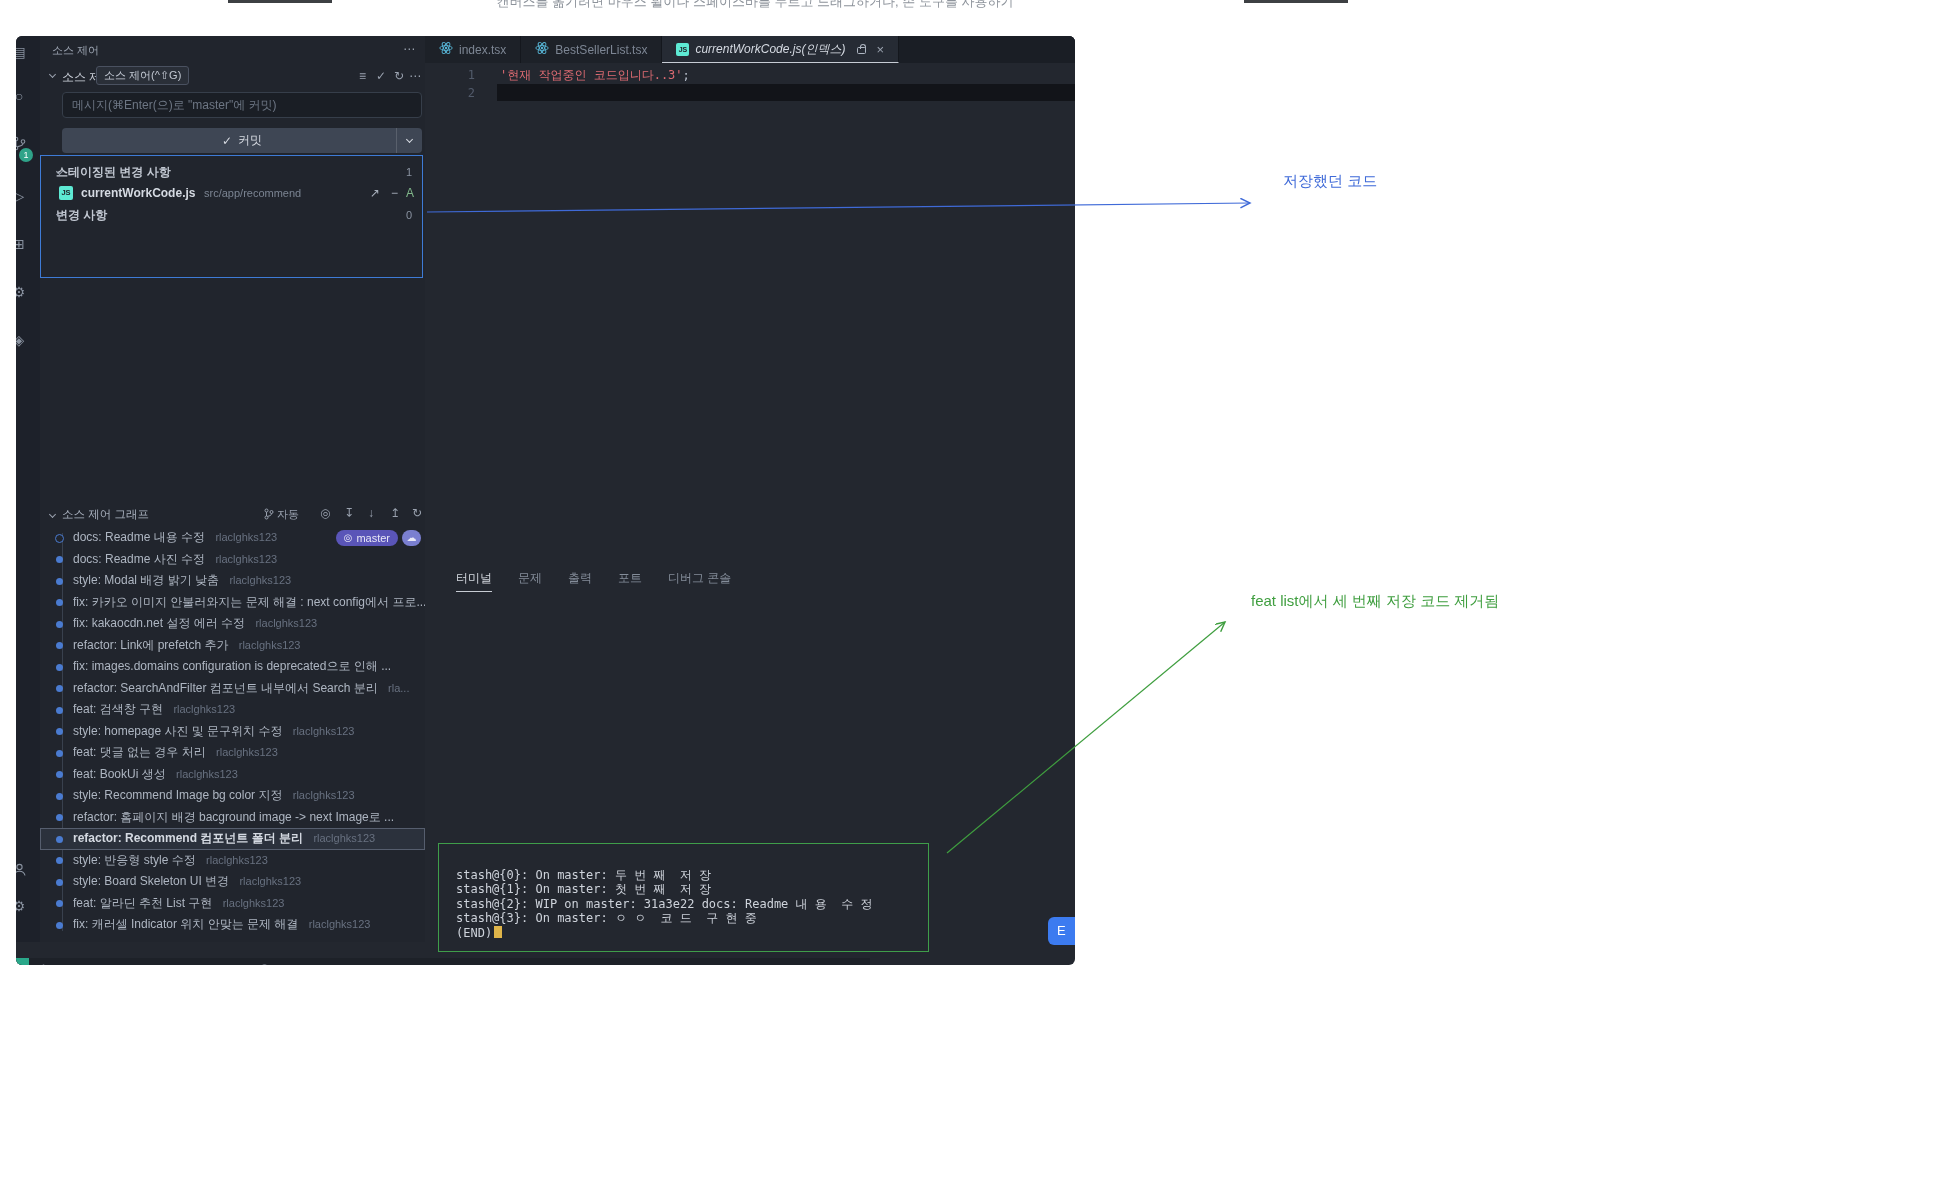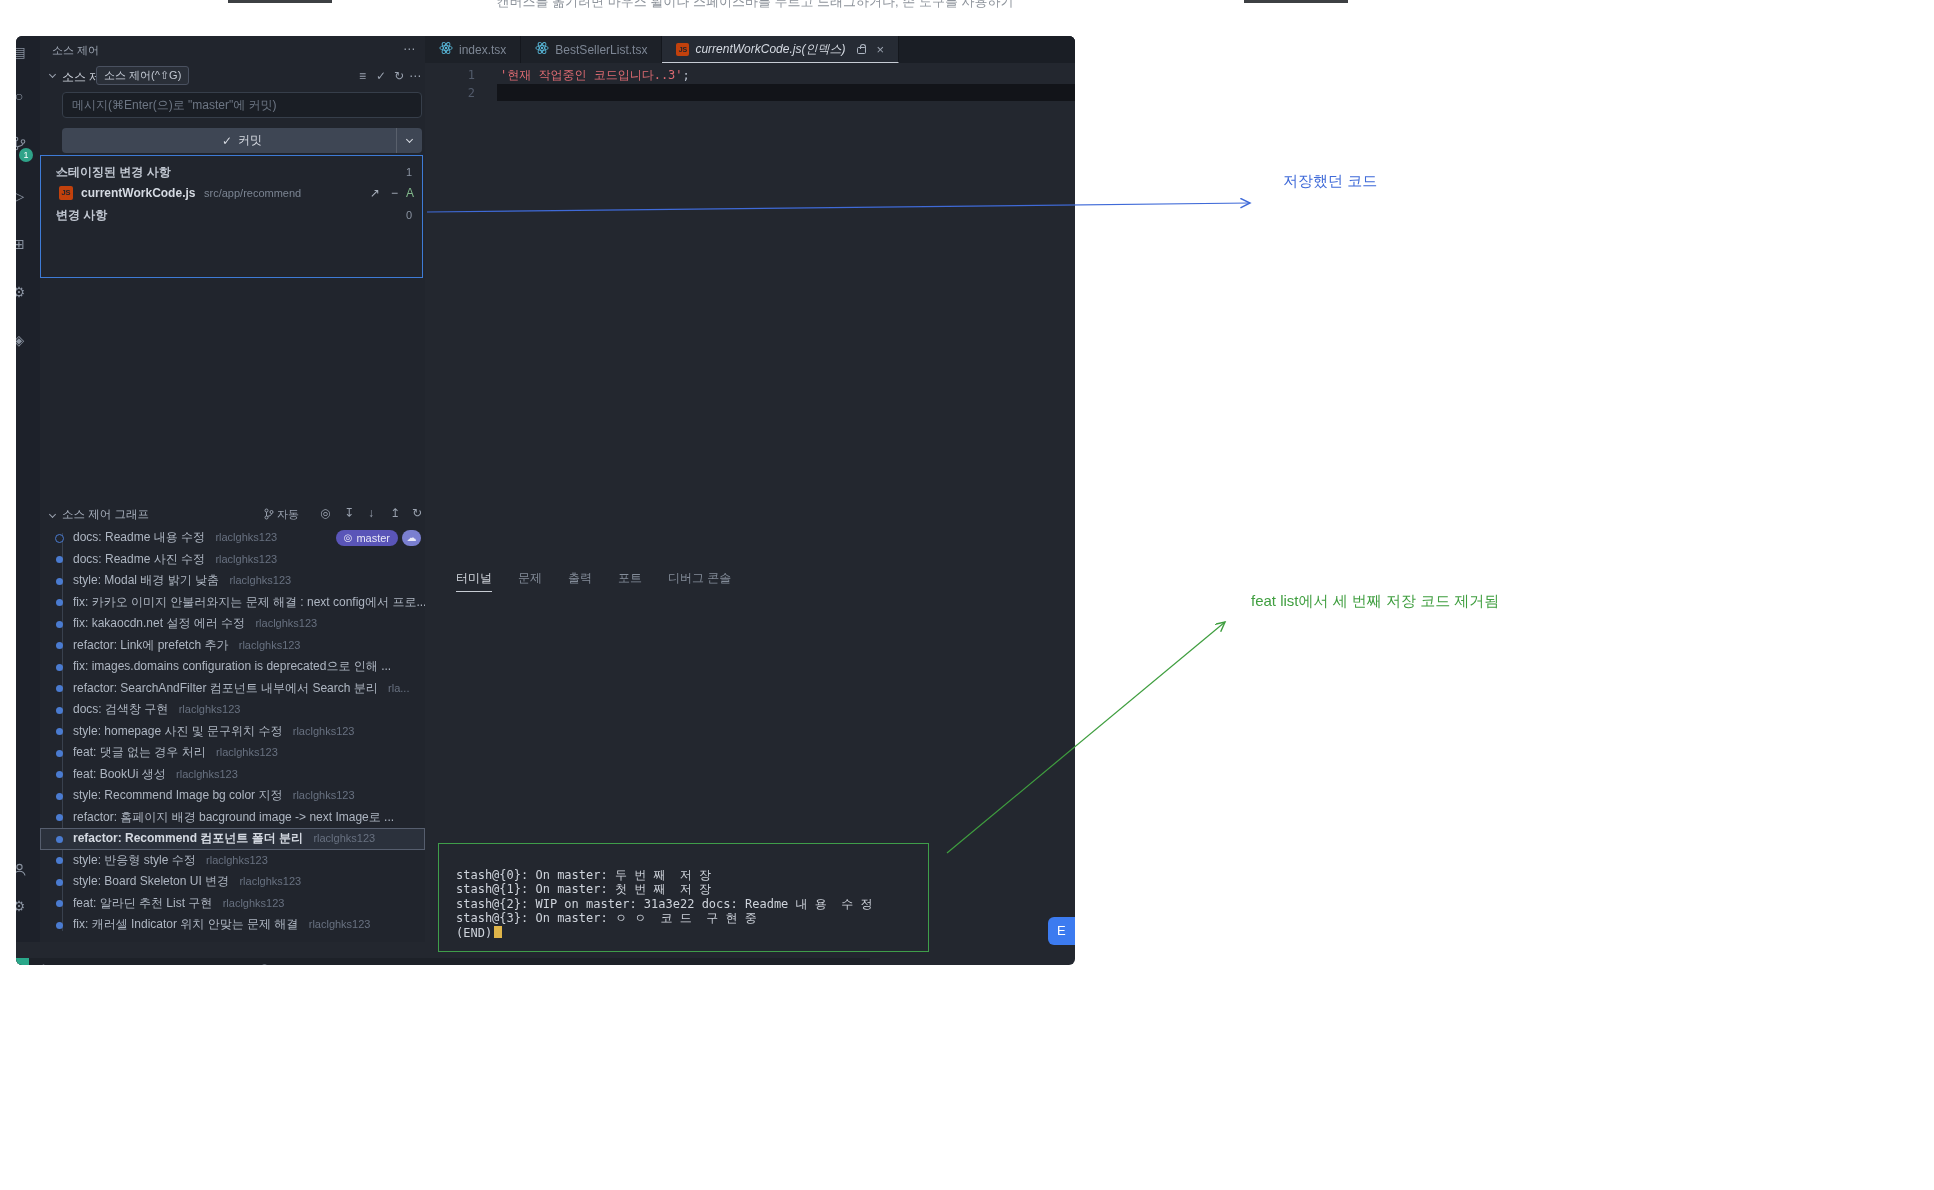--- a/index.html
+++ b/index.html
@@ -50,21 +50,21 @@
   .cb-split { position:absolute; right:0; top:0; width:26px; height:25px; border-left:1px solid rgba(255,255,255,.14);
               display:flex; align-items:center; justify-content:center; }
   .cb-split .chev { position:static; border-color:#d7dbe2; margin-top:-2px; }
   #staged-outline { position:absolute; left:0; top:119px; width:383px; height:123px;
                     border:1px solid #3e7bd6; z-index:5; pointer-events:none; }
   .section-h { position:absolute; left:0; width:100%; height:20px; line-height:20px; font-size:12px;
                color:#c2c8d2; font-weight:600; padding-left:16px; }
   .count { position:absolute; right:13px; top:0; color:#8a93a1; font-weight:400; font-size:11px; }
   .file-row { position:absolute; top:147px; left:0; width:100%; height:20px; line-height:20px; }
   .jsicon { display:inline-flex; align-items:center; justify-content:center; width:14px; height:14px;
-            background:#c2410c; color:#20242b; font-size:7.5px; font-weight:700; border-radius:2px; }
+            background:#5eead4; color:#20242b; font-size:7.5px; font-weight:700; border-radius:2px; }
   .file-row .jsicon { position:absolute; left:19px; top:3px; }
   .fname { position:absolute; left:41px; font-size:12px; color:#d5dae2; font-weight:600; }
   .fpath { position:absolute; left:164px; font-size:11px; color:#7b8492; }
   .fic { position:absolute; top:0; font-size:12px; color:#a8b0bc; }
   .fstatus { position:absolute; right:11px; top:0; color:#81b88b; font-size:12px; }
 
   .graph-h { position:absolute; top:468px; left:0; width:100%; height:20px; line-height:20px; }
   .gh-label { position:absolute; left:22px; font-size:11.5px; color:#aab2bf; }
   .gh-auto { position:absolute; left:224px; top:0; height:20px; display:flex; align-items:center; gap:3px;
              font-size:11px; color:#9aa2af; }
@@ -298,21 +298,21 @@
 
         <div class="commit-row">
           <span class="dot"></span>
           <span class="cmsg">refactor: SearchAndFilter 컴포넌트 내부에서 Search 분리</span>
           <span class="cauthor">rla...</span>
           
         </div>
 
         <div class="commit-row">
           <span class="dot"></span>
-          <span class="cmsg">docs: 검색창 구현</span>
+          <span class="cmsg">feat: 검색창 구현</span>
           <span class="cauthor">rlaclghks123</span>
           
         </div>
 
         <div class="commit-row">
           <span class="dot"></span>
           <span class="cmsg">style: homepage 사진 및 문구위치 수정</span>
           <span class="cauthor">rlaclghks123</span>
           
         </div>

